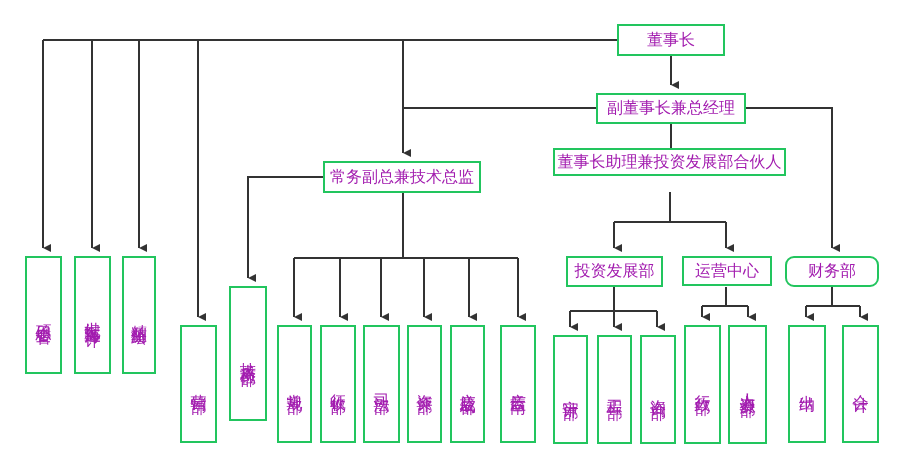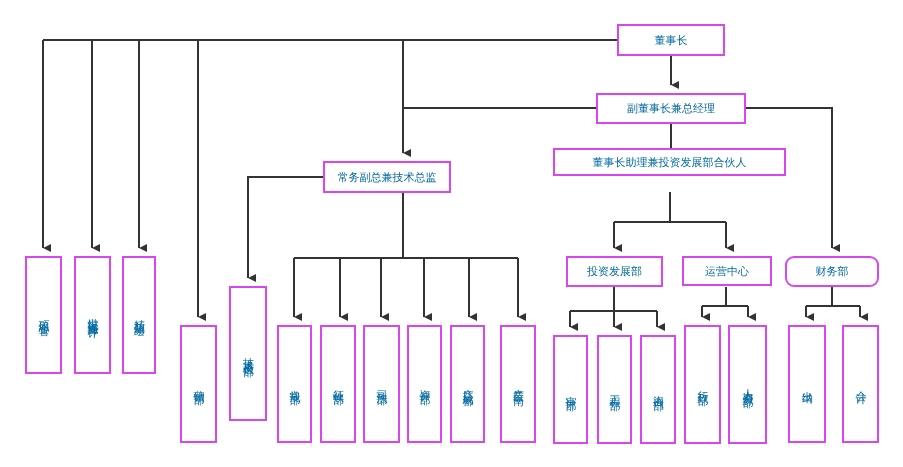--- a/index.html
+++ b/index.html
@@ -1,21 +1,21 @@
 <!DOCTYPE html>
 <html><head>
 <meta charset="utf-8">
 <style>
   html, body { margin:0; padding:0; background:#ffffff; }
   body { width:903px; height:467px; position:relative; overflow:hidden;
          font-family:"DejaVu Sans", sans-serif; color:#333; }
   svg.lines { position:absolute; left:0; top:0; width:903px; height:467px; }
-  .node { position:absolute; box-sizing:border-box; border:2px solid #d946ef;
+  .node { position:absolute; box-sizing:border-box; border:2px solid #22c55e;
           background:#fff; display:flex; align-items:center; justify-content:center;
-          font-size:11px; color:#0369a1; text-align:center; }
+          font-size:16px; color:#a21caf; text-align:center; }
   .node.v span { writing-mode:vertical-rl; text-orientation:upright; letter-spacing:2px;
                  line-height:1; }
 </style>
 </head>
 <body>
 
 <svg class="lines" viewBox="0 0 903 467">
   <defs>
     <marker id="arr" markerWidth="8" markerHeight="8" refX="4" refY="8" orient="auto" markerUnits="userSpaceOnUse">
       <path d="M0,0 L8,0 L4,8 Z" fill="#333"></path>
@@ -71,21 +71,21 @@
     <path d="M860,306 L860,317" marker-end="url(#arr)"></path>
   </g>
 </svg>
 
 <div class="node" style="left:617px;top:24px;width:108px;height:32px;">
   <span>董事长</span>
 </div>
 <div class="node" style="left:596px;top:93px;width:150px;height:31px;text-align:right;">
   <span>副董事长兼总经理</span>
 </div>
-<div class="node" style="left:323px;top:161px;width:128px;height:32px;">
+<div class="node" style="left:323px;top:161px;width:158px;height:32px;">
   <span>常务副总兼技术总监</span>
 </div>
 <div class="node" style="left:553px;top:148px;width:233px;height:28px;">
   <span>董事长助理兼投资发展部合伙人</span>
 </div>
 
 <div class="node v" style="left:25px;top:256px;width:37px;height:118px;">
   <span>硕思企管</span>
 </div>
 <div class="node v" style="left:74px;top:256px;width:37px;height:118px;">

